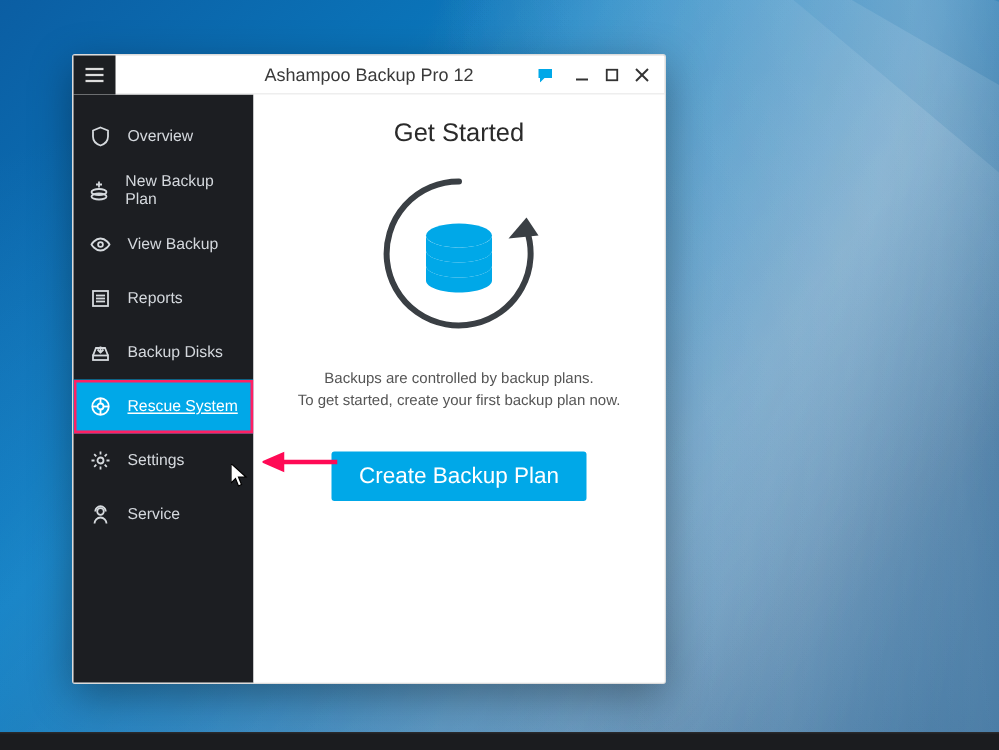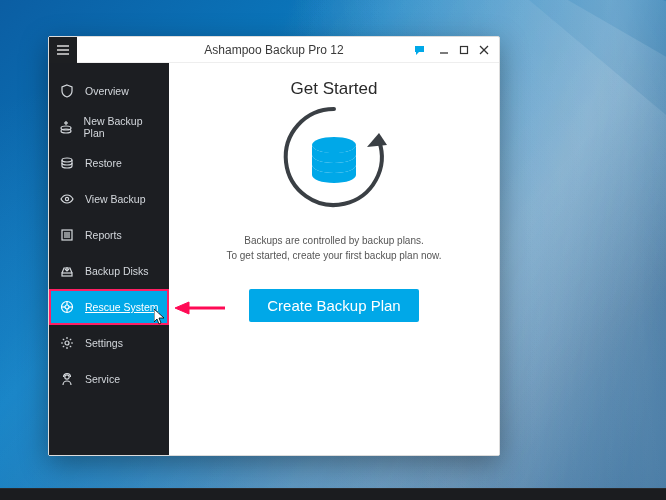--- a/index.html
+++ b/index.html
@@ -24,21 +24,21 @@
   .rays span:nth-child(4){ transform: rotate(40deg); left:58%; }
   .rays span:nth-child(5){ transform: rotate(-5deg); left:42%; }
   .rays span:nth-child(6){ transform: rotate(-15deg); left:38%; }
 
   .taskbar {
     position:absolute; left:0; right:0; bottom:0; height:12px;
     background: #1b1c1f; border-top:1px solid rgba(255,255,255,0.06);
   }
 
   .app-window {
-    position:absolute; left:48px; top:36px; width:452px; height:420px;
+    position:absolute; left:48px; top:36px; width:396px; height:420px;
     background:#fff; border:1px solid #dcdcdc; border-radius:2px;
     box-shadow: 0 8px 28px rgba(0,0,0,0.35);
     display:flex; flex-direction:column;
   }
   .titlebar {
     height:26px; display:flex; align-items:center; justify-content:center;
     border-bottom:1px solid #eee; position:relative; font-size:12px; color:#3a3a3a;
   }
   .titlebar .ham {
     position:absolute; left:0; top:0; width:28px; height:26px;
@@ -64,21 +64,21 @@
     text-decoration: underline;
   }
   .side-item .ic { width:16px; display:flex; justify-content:center; }
   .side-item .ic svg { stroke:#d6dade; fill:none; }
   .side-item.active .ic svg { stroke:#fff; }
 
   .main {
     flex:1; background:#fff; display:flex; flex-direction:column; align-items:center;
     padding:16px 22px 10px 22px; color:#333;
   }
-  .main h2 { font-size:17px; font-weight:400; color:#2a2a2a; }
+  .main h2 { font-size:17px; font-weight:400; color:#2a2a2a; margin-bottom:12px; }
   .hero { width:140px; height:120px; display:flex; align-items:center; justify-content:center; margin-bottom:14px; }
   .desc { font-size:10px; color:#555; text-align:center; line-height:1.5; }
   .cta {
     margin-top:26px; background:#00a8e8; color:#fff; border:none; padding:8px 18px;
     font-size:15px; border-radius:2px; cursor:pointer;
   }
 
   .arrow-callout {
     position:absolute; left:175px; top:300px; width:50px; height:16px; pointer-events:none;
   }
@@ -153,30 +153,20 @@
             <svg width="14" height="14" viewBox="0 0 14 14" stroke-width="1.2">
                 <ellipse cx="7" cy="8" rx="5" ry="2"></ellipse>
                 <ellipse cx="7" cy="11" rx="5" ry="2"></ellipse>
                 <line x1="7" y1="1" x2="7" y2="5"></line>
                 <line x1="5" y1="3" x2="9" y2="3"></line>
               </svg>
           </span>
           <span>New Backup Plan</span>
         </div>
 
-        <div class="side-item">
-          <span class="ic">
-            <svg width="14" height="14" viewBox="0 0 14 14" stroke-width="1.2">
-                <ellipse cx="7" cy="4" rx="5" ry="2"></ellipse>
-                <path d="M2 4v3c0 1.1 2.2 2 5 2s5-.9 5-2V4"></path>
-                <path d="M2 7v3c0 1.1 2.2 2 5 2s5-.9 5-2V7"></path>
-              </svg>
-          </span>
-          <span>Restore</span>
-        </div>
 
         <div class="side-item">
           <span class="ic">
             <svg width="14" height="14" viewBox="0 0 14 14" stroke-width="1.2">
                 <path d="M1 7s2.2-4 6-4 6 4 6 4-2.2 4-6 4-6-4-6-4z"></path>
                 <circle cx="7" cy="7" r="1.6"></circle>
               </svg>
           </span>
           <span>View Backup</span>
         </div>

